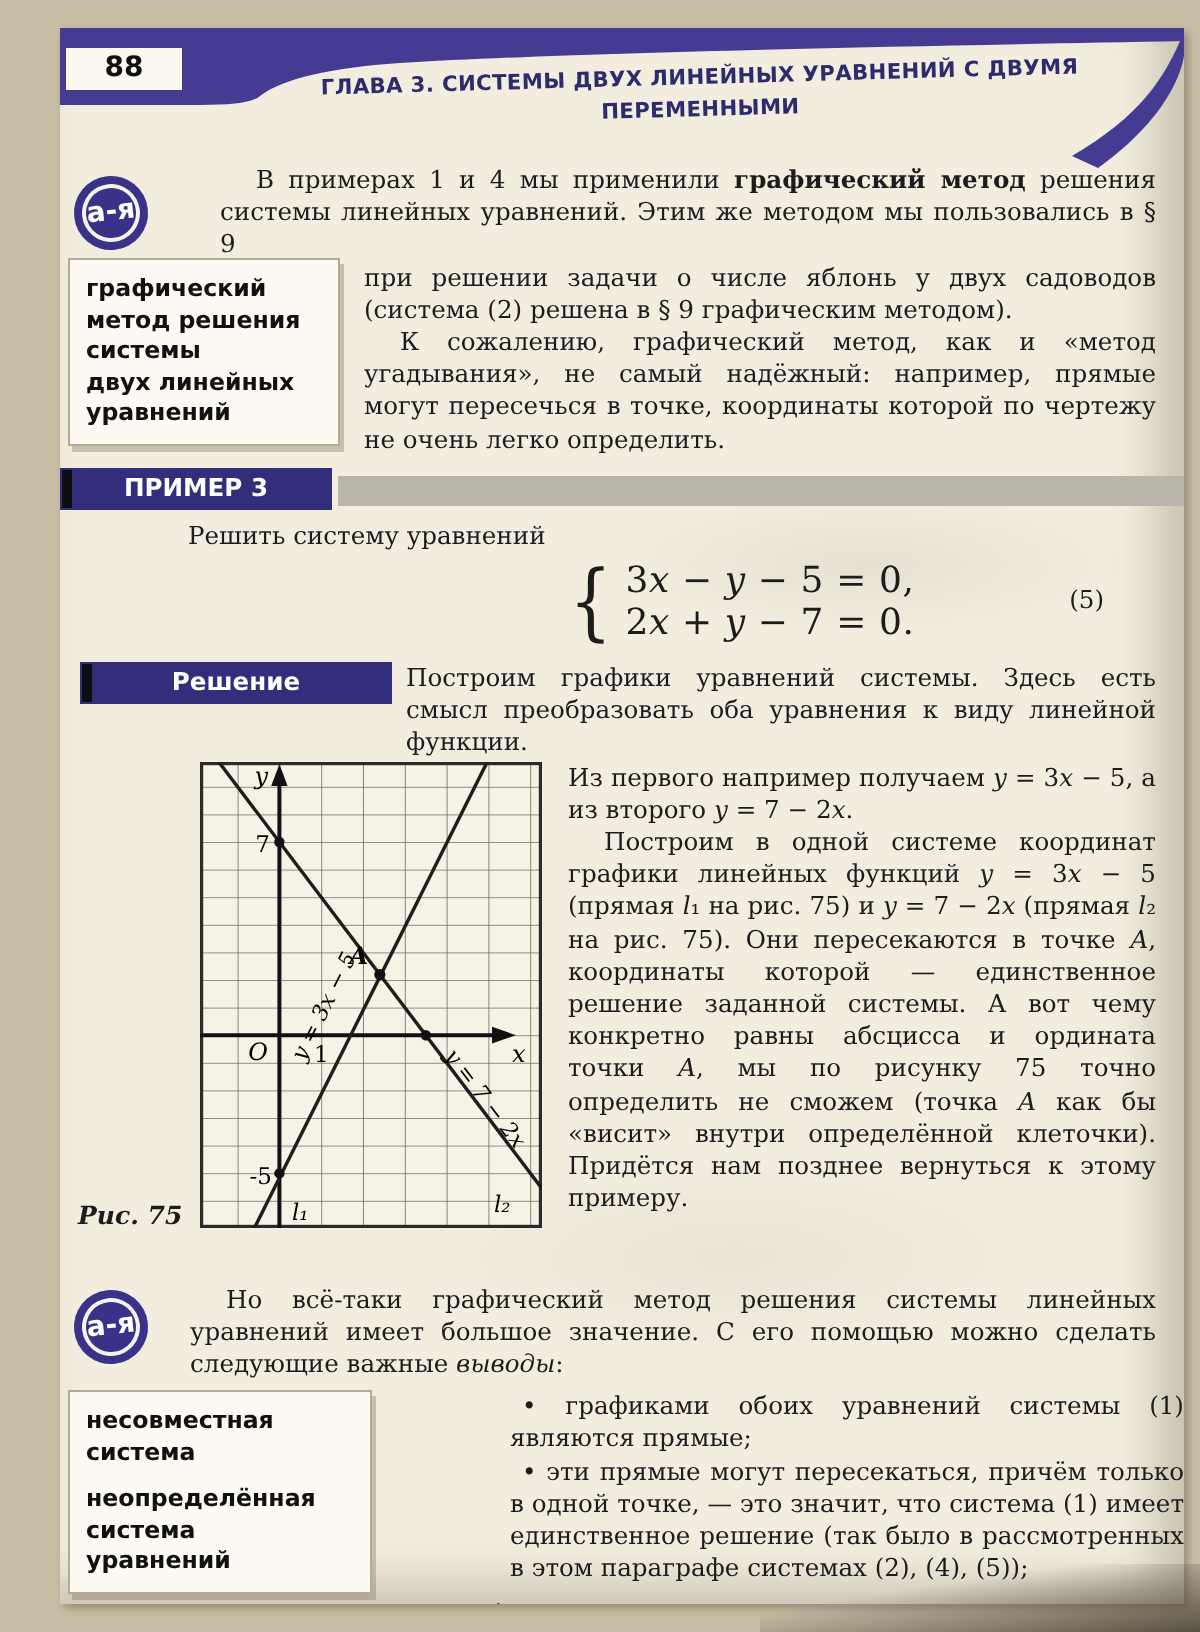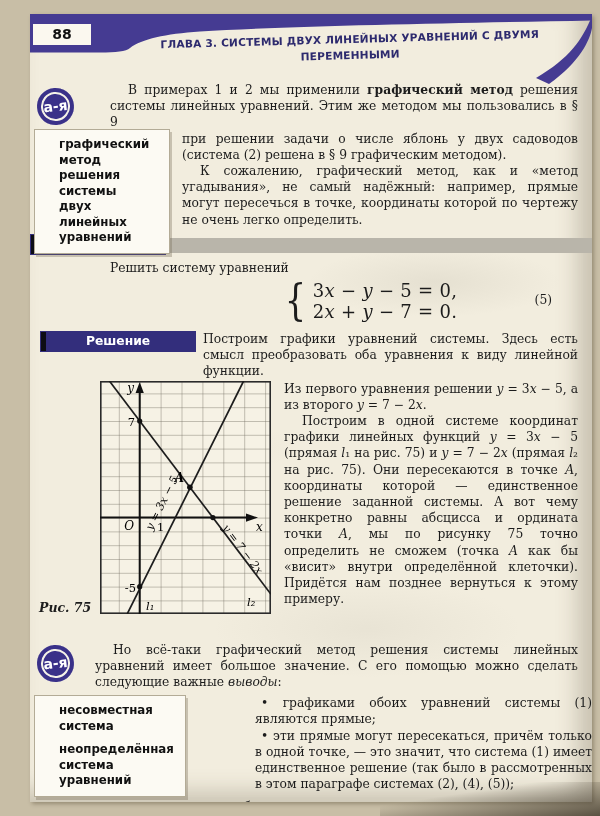--- a/index.html
+++ b/index.html
@@ -45,21 +45,21 @@
   .badge {
     width:37px; height:37px; border-radius:50%; background:#3a3189;
     box-shadow: inset 0 0 0 4px #3a3189, inset 0 0 0 6px #f5f2e8;
     display:flex; align-items:center; justify-content:center;
     color:#fff; font-family:"DejaVu Sans", sans-serif; font-weight:bold;
     font-size:14px; transform:rotate(-6deg);
   }
   .termcard {
     background:#fcfaf3; border:1px solid #b3ab96;
     box-shadow:2px 3px 0 rgba(120,110,88,.35);
-    padding:7px 24px;
+    padding:7px 8px;
     font-family:"DejaVu Sans", sans-serif; font-weight:bold; font-size:11.8px;
     line-height:15.5px; white-space:pre-line; color:#111;
   }
   
   .intro { position:relative; padding:2px 0 0 0; min-height:140px; }
   .intro .badge { position:absolute; left:7px; top:8px; }
   .intro .termcard { position:absolute; left:4px; top:49px; width:136px; }
   .intro-text { margin:0 14px 0 80px; text-align:justify; }
   .intro-narrow { margin-left:72px; text-align:justify; }
   .indent { text-indent:18px; }
@@ -68,21 +68,21 @@
   .exrow { display:flex; align-items:center; margin-top:6px; }
   .navybar {
     height:21px; background:linear-gradient(90deg,#0d0d14 0 6px,#332e7c 6px);
     color:#fff; font-family:"DejaVu Sans", sans-serif; font-weight:bold; font-size:12.3px;
     display:flex; align-items:center; justify-content:center; flex:none;
     box-shadow:inset 0 0 0 1px #332e7c, inset 0 -1px 0 rgba(255,255,255,.25);
   }
   .bar-example { width:136px; }
   .bar-solution { width:156px; }
   .graybar { flex:1; height:15px; margin-top:2px; margin-left:3px; background:#b9b5aa; }
-  .prompt { margin:5px 14px 0 80px; }
+  .prompt { margin:5px 14px 0 64px; }
   .system { position:relative; margin:3px 14px 0 0; height:46px; }
   .sys-inner { position:absolute; left:252px; top:0; display:flex; align-items:center; }
   .brace { font-size:42px; font-weight:200; line-height:44px; margin-right:4px; transform:scaleX(.8); }
   .eqs { font-size:18px; line-height:21px; letter-spacing:.3px; }
   .eqnum { position:absolute; right:26px; top:13px; }
   
   .solrow1 { display:flex; align-items:flex-start; margin-top:6px;padding-left:10px; }
   .sol-wide { flex:1; margin:0 14px 0 7px; text-align:justify; }
   .solrow2 { display:flex; align-items:flex-start; margin-top:1px; }
   .figcol { flex:none; width:254px; position:relative; min-height:252px; }
@@ -118,21 +118,21 @@
   </div>
 
   <div class="intro">
     <div class="badge">а-я</div>
     <div class="termcard">графический
 метод решения
 системы
 двух линейных
 уравнений</div>
     <div class="intro-text">
-      <p class="just indent"><span>В примерах 1 и 2 мы применили </span><span style="font-weight: bold;">графический метод</span><span> решения системы линейных уравнений. Этим же методом мы пользовались в § 9</span></p>
+      <p class="just indent"><span>В примерах 1 и 4 мы применили </span><span style="font-weight: bold;">графический метод</span><span> решения системы линейных уравнений. Этим же методом мы пользовались в § 9</span></p>
       <div class="intro-narrow">
         <p class="just"><span>при решении задачи о числе яблонь у двух садоводов (система (2) решена в § 9 графическим методом).</span></p>
         <p class="just indent"><span>К сожалению, графический метод, как и «метод угадывания», не самый надёжный: например, прямые могут пересечься в точке, координаты которой по чертежу не очень легко определить.</span></p>
       </div>
     </div>
   </div>
 
   <div class="exrow">
     <div class="navybar bar-example">
       <span>ПРИМЕР 3</span>
@@ -191,21 +191,21 @@
         <text x="36" y="211" text-anchor="end" font-family="DejaVu Serif" font-size="11.5">-5</text>
         <text x="84" y="101" text-anchor="end" font-family="DejaVu Serif" font-size="12" font-style="italic" font-weight="bold">A</text>
         <text transform="translate(52,150) rotate(-63.3)" font-family="DejaVu Serif" font-size="11" font-style="italic">y = 3x − 5</text>
         <text transform="translate(122,147) rotate(52.8)" font-family="DejaVu Serif" font-size="11" font-style="italic">y = 7 − 2x</text>
         <text x="46" y="229" font-family="DejaVu Serif" font-size="11.5" font-style="italic">l₁</text>
         <text x="147" y="225" font-family="DejaVu Serif" font-size="11.5" font-style="italic">l₂</text>
       </svg>
       <div class="figcaption">Рис. 75</div>
     </div>
     <div class="sol-narrow">
-      <p class="just"><span>Из первого уравнения решении </span><span style="font-style: italic;">y</span><span> = 3</span><span style="font-style: italic;">x</span><span> − 5, а из второго </span><span style="font-style: italic;">y</span><span> = 7 − 2</span><span style="font-style: italic;">x</span><span>.</span></p>
+      <p class="just"><span>Из первого например получаем </span><span style="font-style: italic;">y</span><span> = 3</span><span style="font-style: italic;">x</span><span> − 5, а из второго </span><span style="font-style: italic;">y</span><span> = 7 − 2</span><span style="font-style: italic;">x</span><span>.</span></p>
       <p class="just indent"><span>Построим в одной системе координат графики линейных функций </span><span style="font-style: italic;">y</span><span> = 3</span><span style="font-style: italic;">x</span><span> − 5 (прямая </span><span style="font-style: italic;">l</span><span>₁ на рис. 75) и </span><span style="font-style: italic;">y</span><span> = 7 − 2</span><span style="font-style: italic;">x</span><span> (прямая </span><span style="font-style: italic;">l</span><span>₂ на рис. 75). Они пересекаются в точке </span><span style="font-style: italic;">A</span><span>, координаты которой — единственное решение заданной системы. А вот чему конкретно равны абсцисса и ордината точки </span><span style="font-style: italic;">A</span><span>, мы по рисунку 75 точно определить не сможем (точка </span><span style="font-style: italic;">A</span><span> как бы «висит» внутри определённой клеточки). Придётся нам позднее вернуться к этому примеру.</span></p>
     </div>
   </div>
 
   <div class="concl">
     <div class="badge">а-я</div>
     <p class="concl-para indent"><span>Но всё-таки графический метод решения системы линейных уравнений имеет большое значение. С его помощью можно сделать следующие важные </span><span style="font-style: italic;">выводы</span><span>:</span></p>
     <div class="conclrow">
       <div class="cardcol">
         <div class="termcard"><span>несовместная

